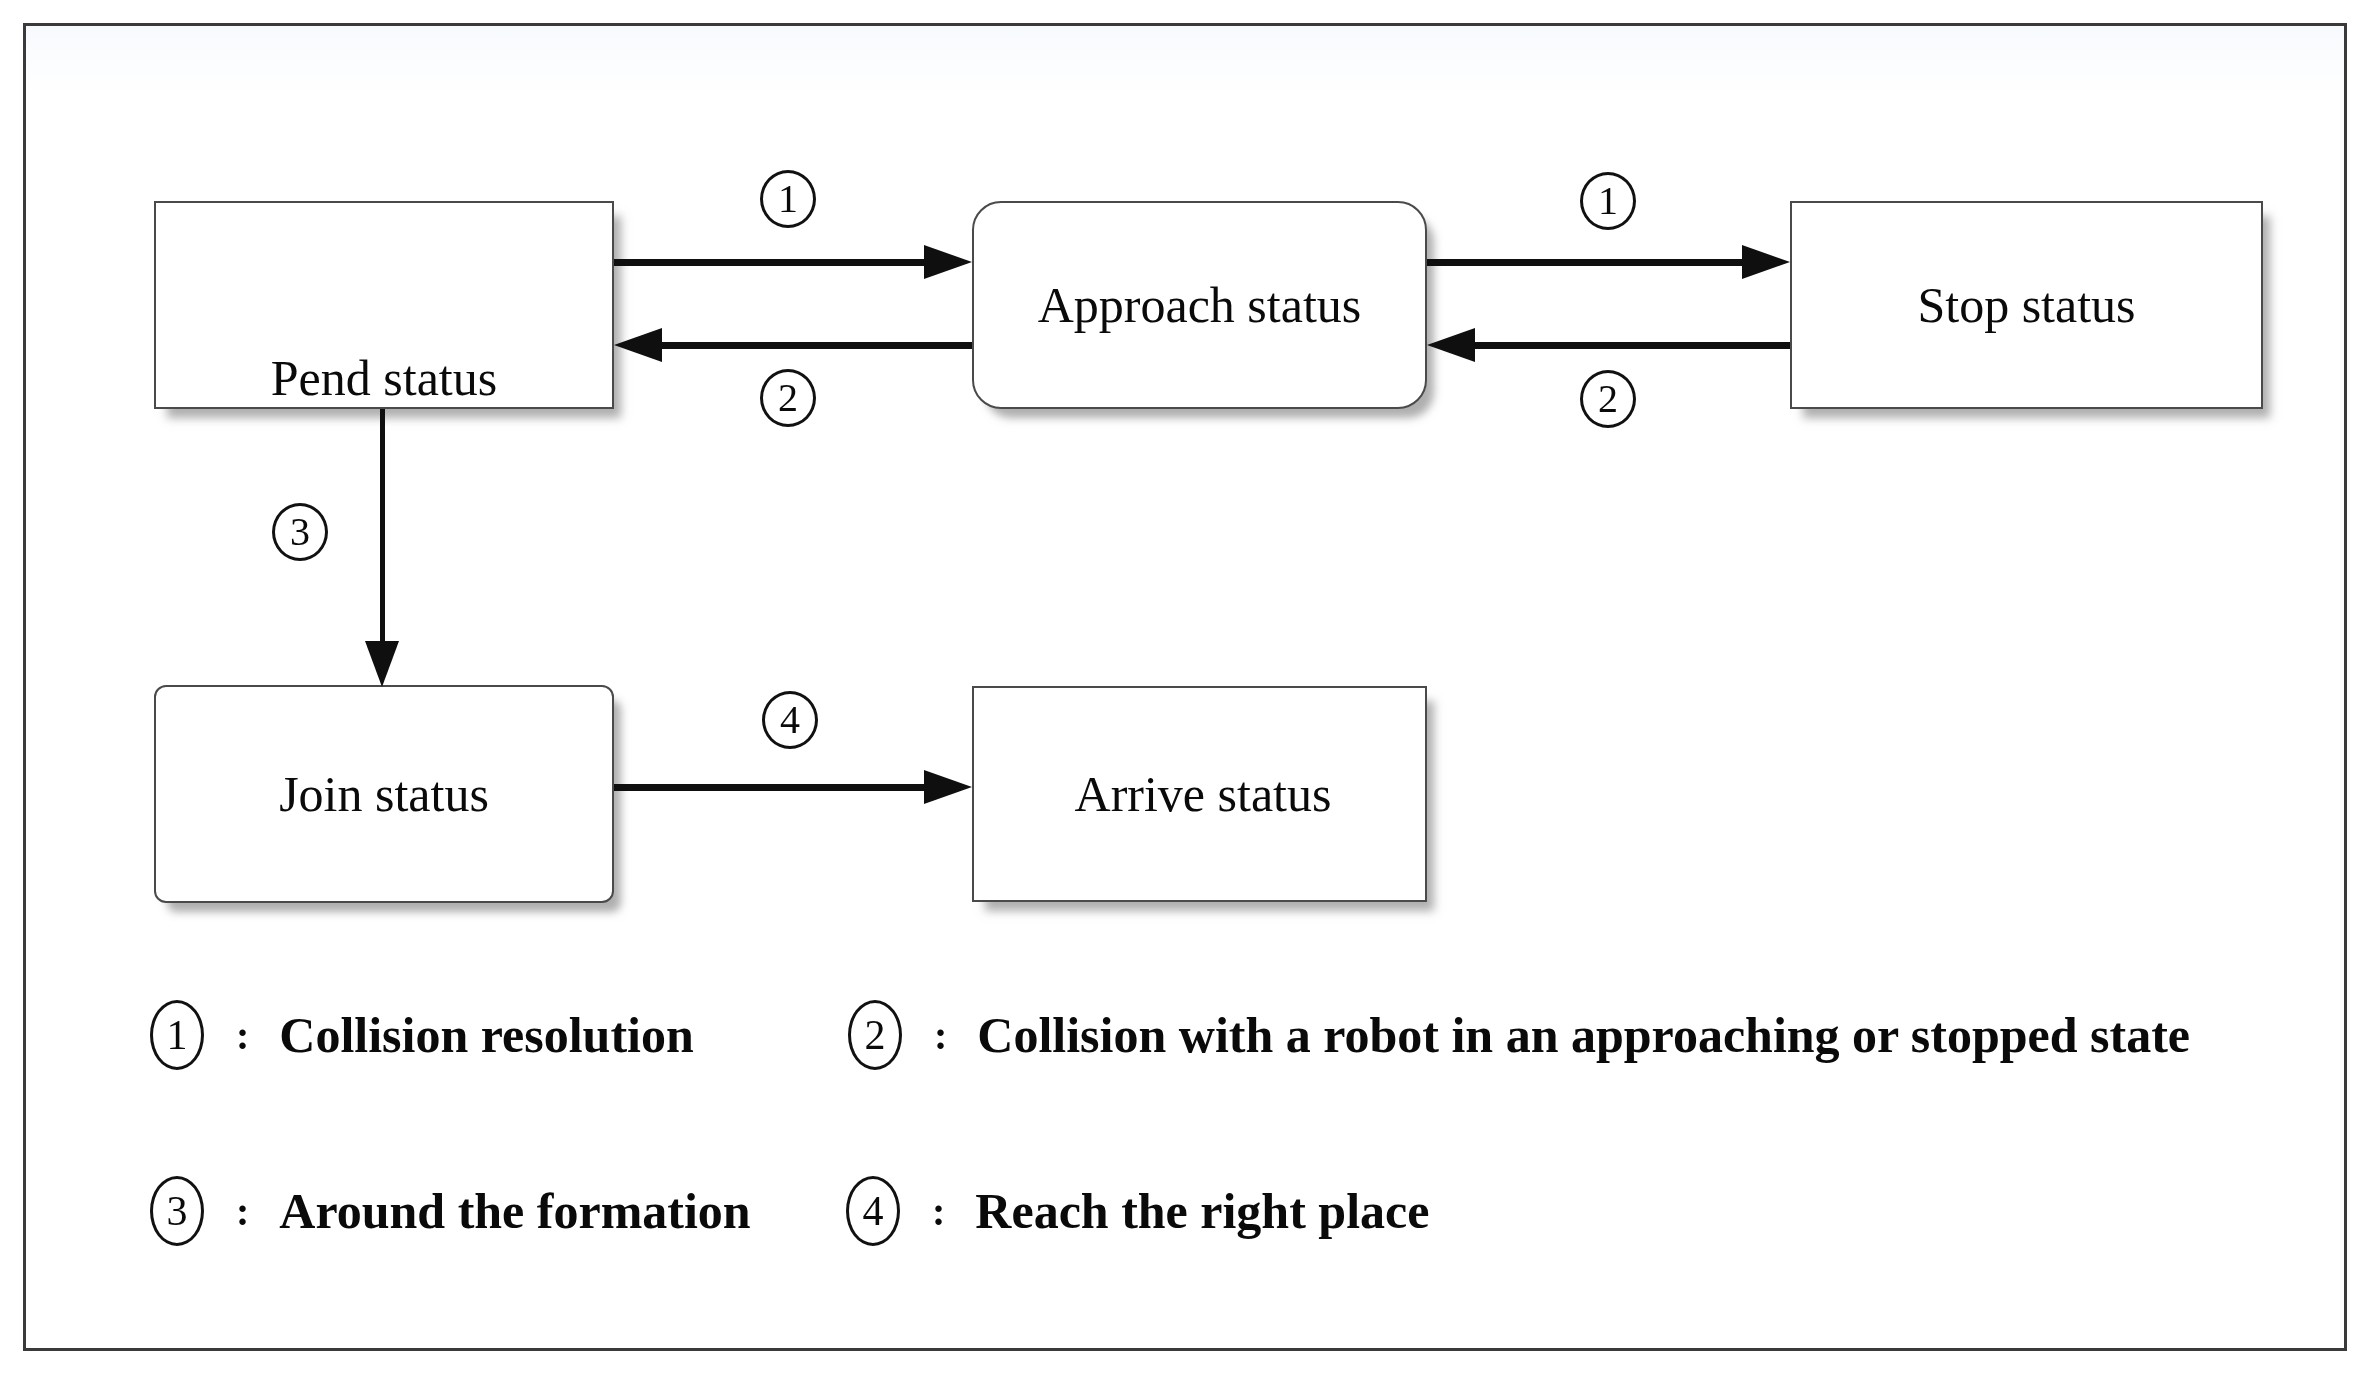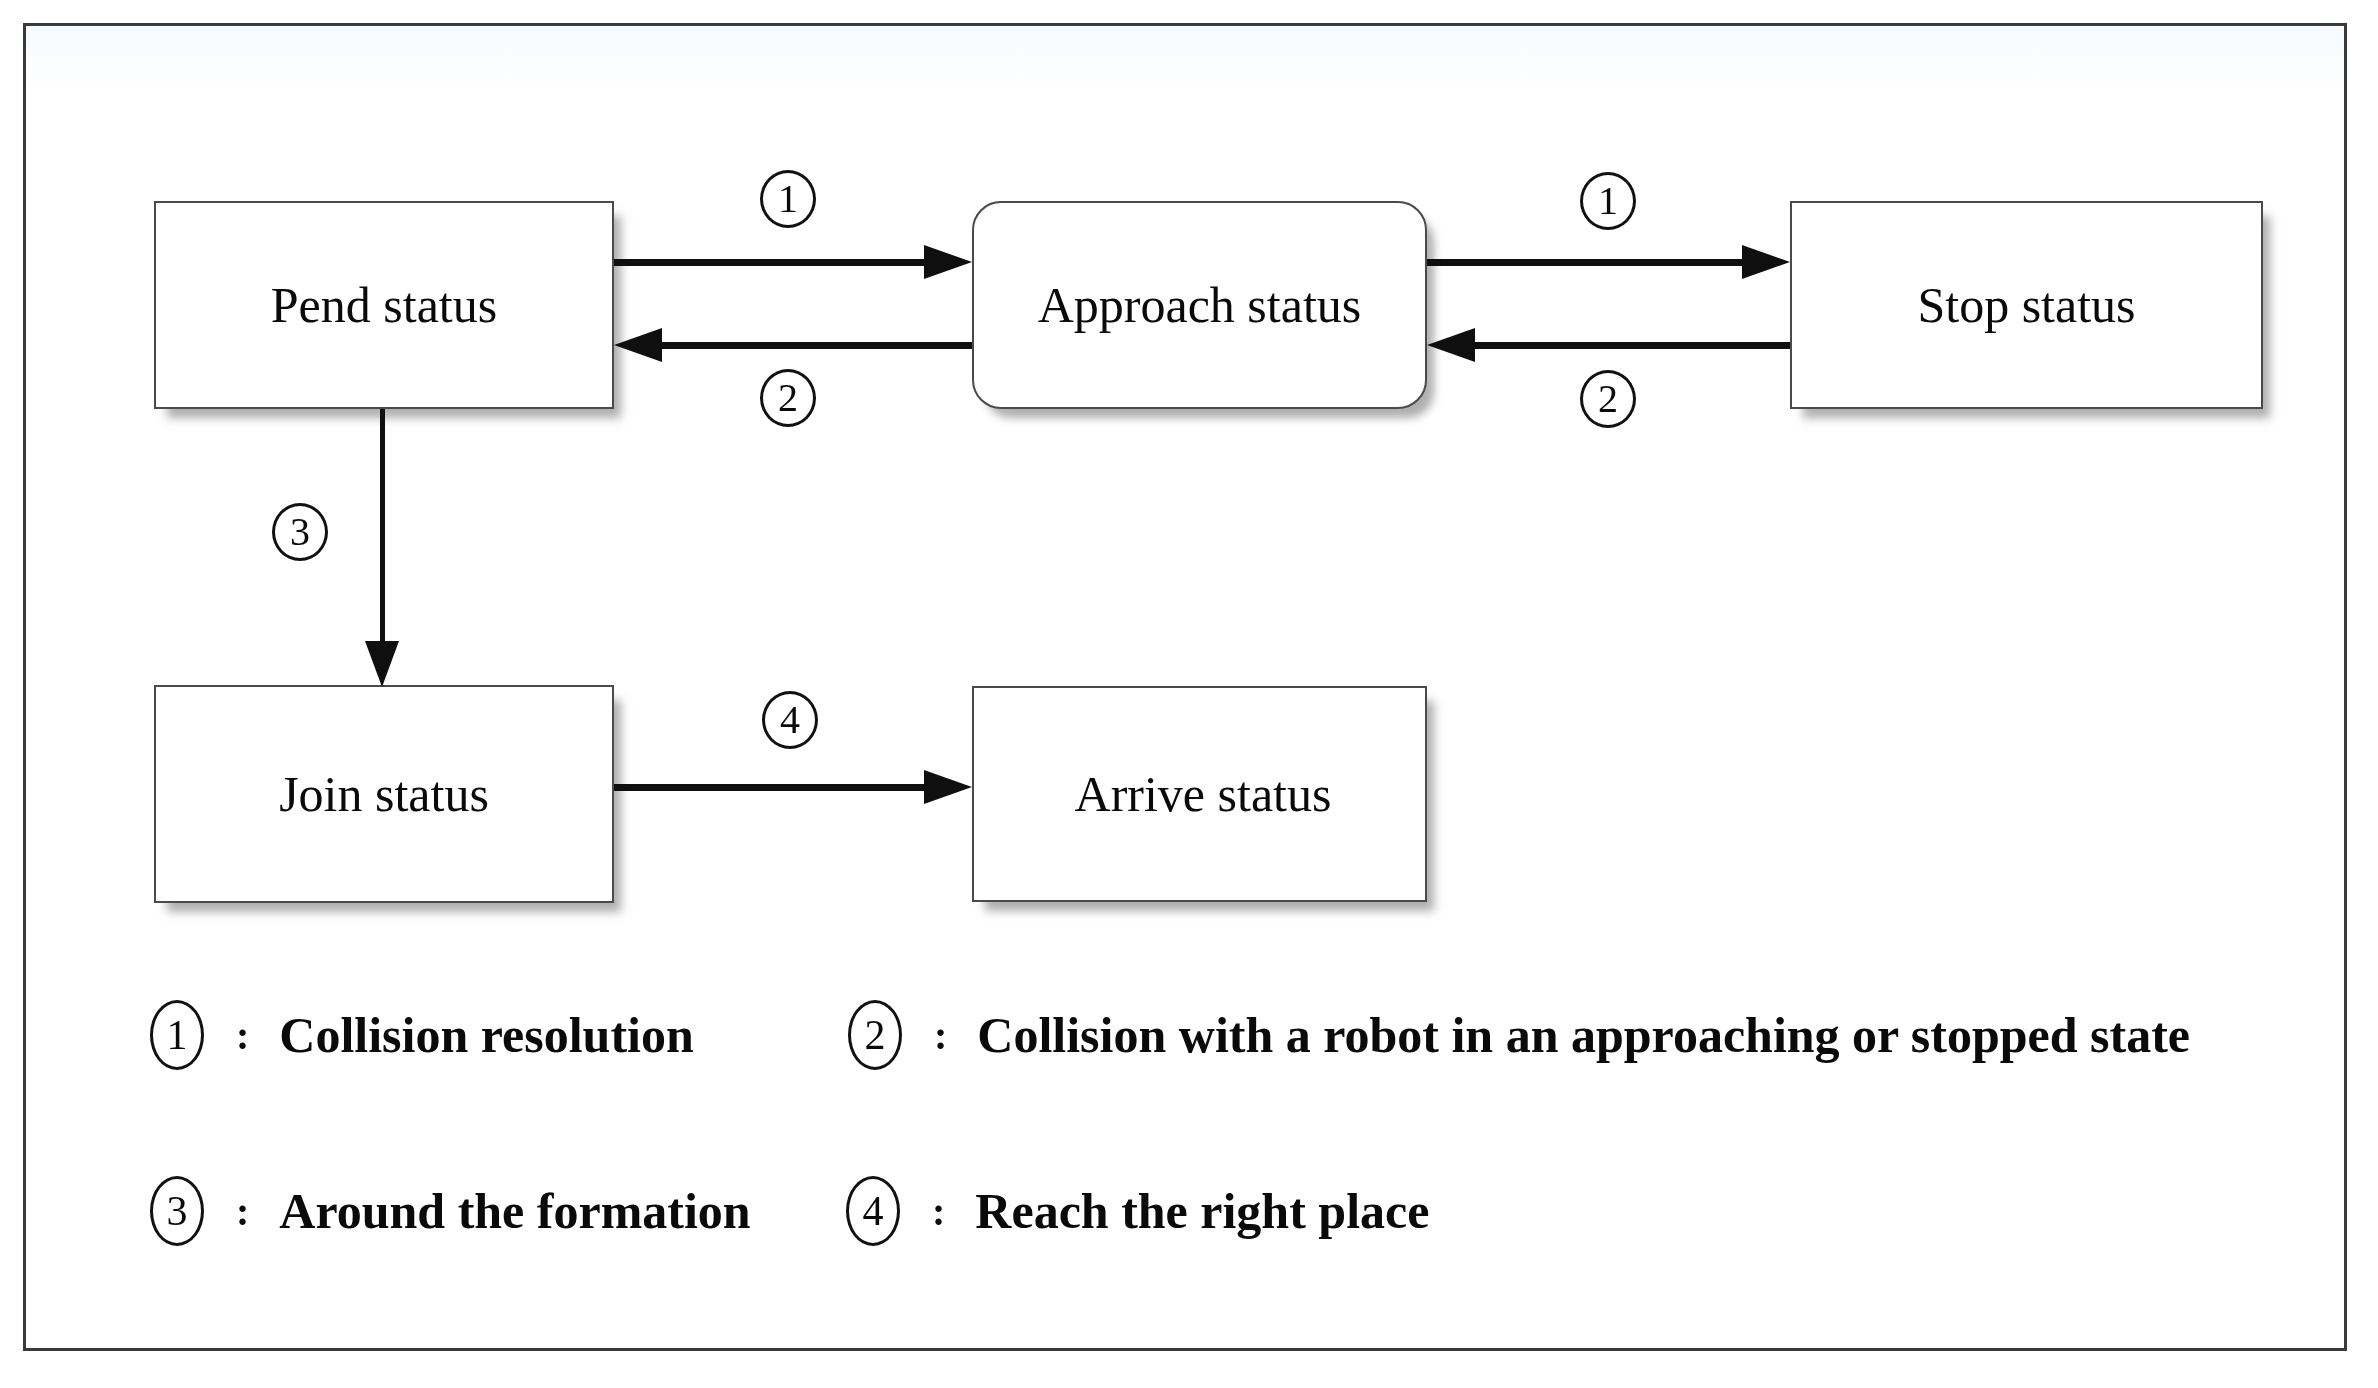--- a/index.html
+++ b/index.html
@@ -31,24 +31,24 @@
     background: #ffffff;
     border: 2px solid #4a4a4a;
     box-shadow: 10px 12px 9px -3px rgba(110,110,110,0.55);
     display: flex;
     align-items: center;
     justify-content: center;
     box-sizing: border-box;
     font-size: 50px;
     white-space: nowrap;
   }
-  .box-pend    { left: 154px;  top: 201px; width: 460px; height: 208px; }
+  .box-pend    { left: 154px;  top: 201px; width: 460px; height: 208px; align-items: flex-end; }
   .box-approach{ left: 972px;  top: 201px; width: 455px; height: 208px; border-radius: 29px; }
   .box-stop    { left: 1790px; top: 201px; width: 473px; height: 208px; }
-  .box-join    { left: 154px;  top: 685px; width: 460px; height: 218px; }
+  .box-join    { left: 154px;  top: 685px; width: 460px; height: 218px; border-radius: 12px; }
   .box-arrive  { left: 972px;  top: 686px; width: 455px; height: 216px; padding-left: 7px; }
 
   .arrow-line-h {
     position: absolute;
     height: 7px;
     background: #0f0f0f;
   }
   .arrow-line-v {
     position: absolute;
     width: 5px;

